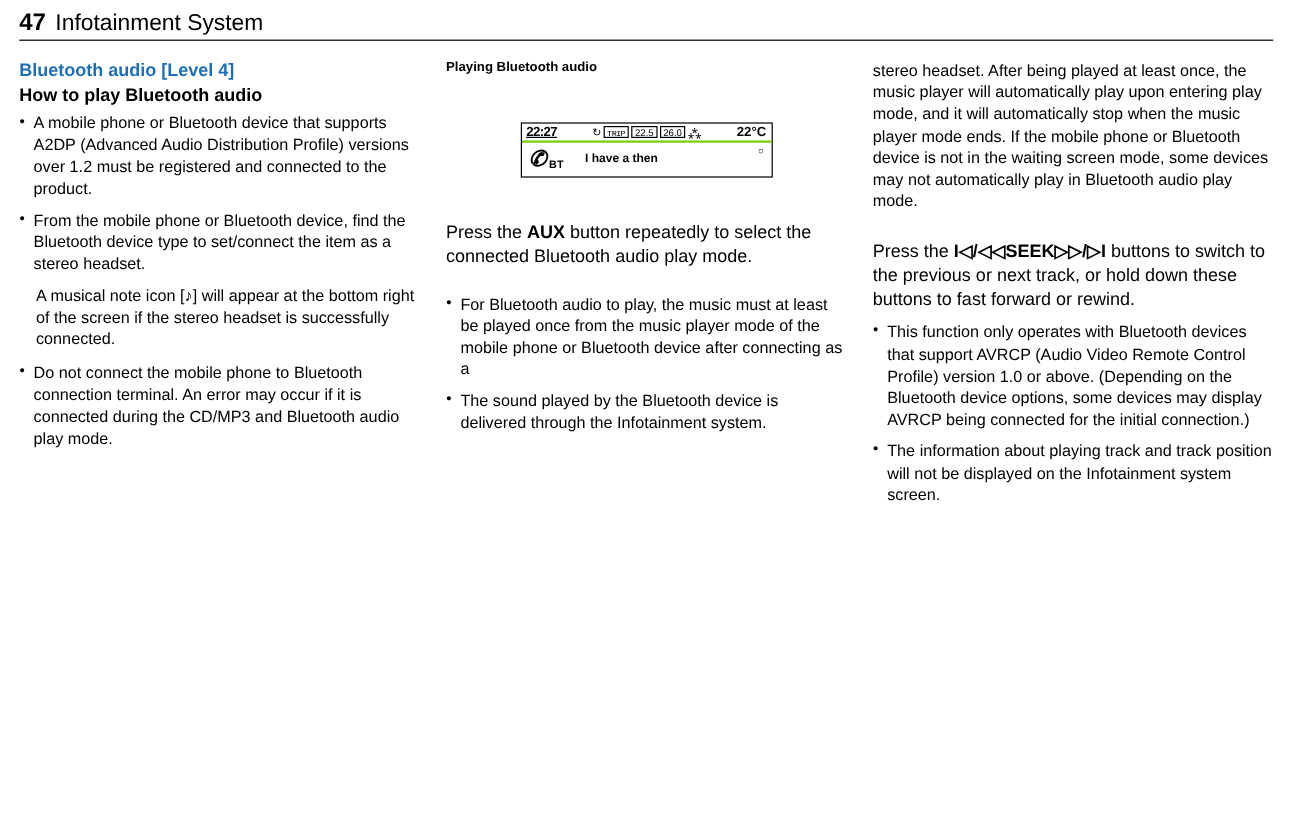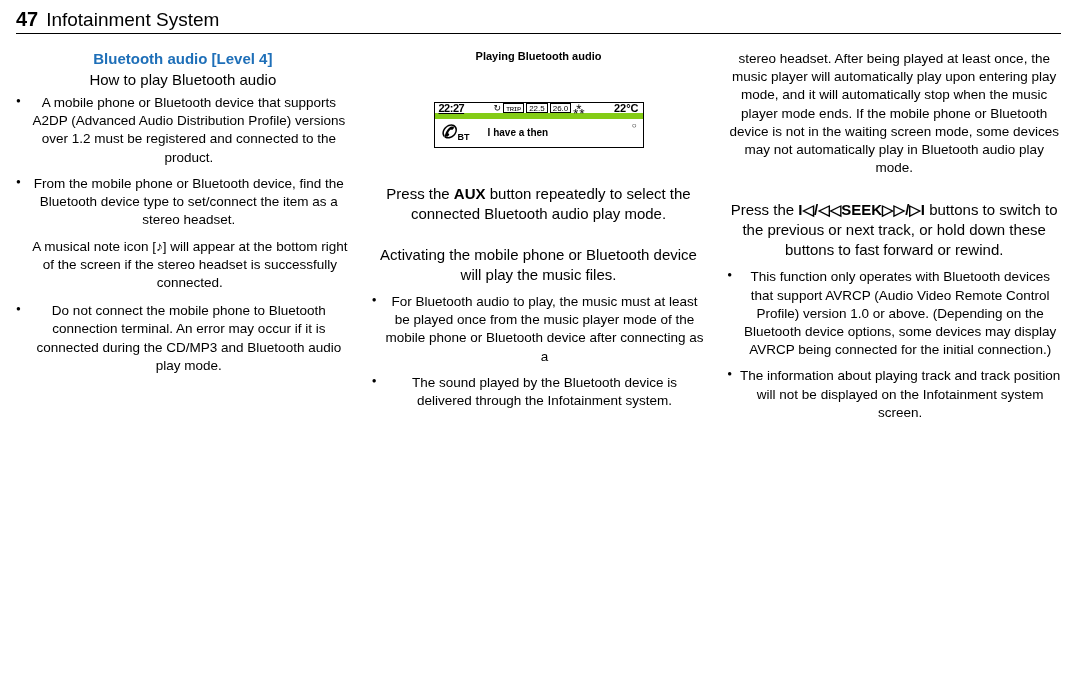--- a/index.html
+++ b/index.html
@@ -1,34 +1,34 @@
 <!DOCTYPE html>
 <html><head>
   <meta charset="utf-8">
   <style>
     * { box-sizing: border-box; margin: 0; padding: 0; }
     body { font-family: Arial, Helvetica, sans-serif; font-size: 14px; color: #000; width: 1077px; height: 682px; padding: 8px 16px; background: #fff; }
     .hdr { border-bottom: 1px solid #000; padding-bottom: 2px; margin-bottom: 16px; }
     .hdr-num { font-size: 20px; font-weight: bold; }
     .hdr-title { font-size: 19px; margin-left: 4px; }
-    .cols { display: flex; gap: 22px; text-align: center; }
+    .cols { display: flex; gap: 22px; }
     .col { flex: 1; min-width: 0; }
     .lvl4 { color: #1E6FB8; font-weight: bold; font-size: 15px; margin-bottom: 4px; }
-    .sub-bold { font-weight: normal; font-size: 15px; margin-bottom: 6px; }
+    .sub-bold { font-weight: bold; font-size: 15px; margin-bottom: 6px; }
     .heading-bold { font-weight: bold; font-size: 11px; margin-bottom: 8px; }
     ul.bullets { list-style: none; padding-left: 0; }
     ul.bullets > li { position: relative; padding-left: 12px; margin-bottom: 8px; line-height: 1.35; font-size: 13.5px; }
     ul.bullets > li::before { content: "●"; position: absolute; left: 0; top: 2px; font-size: 8px; }
     .indent-note { padding-left: 14px; margin-bottom: 10px; line-height: 1.35; font-size: 13.5px; }
     .body-para { font-size: 15px; line-height: 1.35; margin-bottom: 8px; }
     .body-para.small { font-size: 13.5px; margin-top: 4px; }
     .inline-bold { font-weight: bold; }
     .screenshot-wrap { display: flex; justify-content: center; margin: 40px 0 36px 0; }
     .device-screen { width: 210px; border: 1px solid #000; font-family: Arial, sans-serif; background: #fff; }
-    .ds-top { display: flex; align-items: center; justify-content: space-between; border-bottom: 6px solid #84cc16; padding: 0px 4px; font-size: 11px; height: 16px; }
+    .ds-top { display: flex; align-items: center; justify-content: space-between; border-bottom: 2px solid #84cc16; padding: 0px 4px; font-size: 11px; height: 16px; }
     .ds-top-left { font-weight: bold; letter-spacing: -0.5px; text-decoration: underline; }
     .ds-top-mid { display: flex; align-items: center; gap: 2px; font-size: 9px; }
     .ds-top-right { font-weight: bold; }
     .ds-box { border: 1px solid #000; padding: 0 2px; font-size: 8px; display: inline-flex; align-items: center; height: 10px; }
     .ds-bot { display: flex; align-items: center; padding: 2px 6px 4px 6px; height: 28px; position: relative; }
     .ds-phone { font-size: 18px; font-weight: bold; font-style: italic; margin-right: 2px; }
     .ds-bt { font-size: 9px; font-weight: bold; align-self: flex-end; margin-bottom: 1px; }
     .ds-track { font-size: 10px; font-weight: bold; margin-left: 18px; align-self: center; }
     .ds-dot { position: absolute; right: 6px; top: 2px; font-size: 8px; }
   </style>
@@ -77,21 +77,20 @@
           <span class="ds-track">I have a then</span>
           <span class="ds-dot">○</span>
         </div>
       </div>
     </div>
 
     <div class="body-para">
       <span>Press the </span><span class="inline-bold">AUX</span><span> button repeatedly to select the connected Bluetooth audio play mode.</span>
     </div>
     <div style="height:12px;"></div>
-    <div class="body-para">Activating the mobile phone or Bluetooth device will play the music files.</div>
     <ul class="bullets">
       <li>For Bluetooth audio to play, the music must at least be played once from the music player mode of the mobile phone or Bluetooth device after connecting as a</li>
       <li>The sound played by the Bluetooth device is delivered through the Infotainment system.</li>
     </ul>
   </div>
 
   <div class="col">
     <div class="body-para small" style="margin-top:0;">stereo headset. After being played at least once, the music player will automatically play upon entering play mode, and it will automatically stop when the music player mode ends. If the mobile phone or Bluetooth device is not in the waiting screen mode, some devices may not automatically play in Bluetooth audio play mode.</div>
     <div style="height:14px;"></div>
     <div class="body-para">

